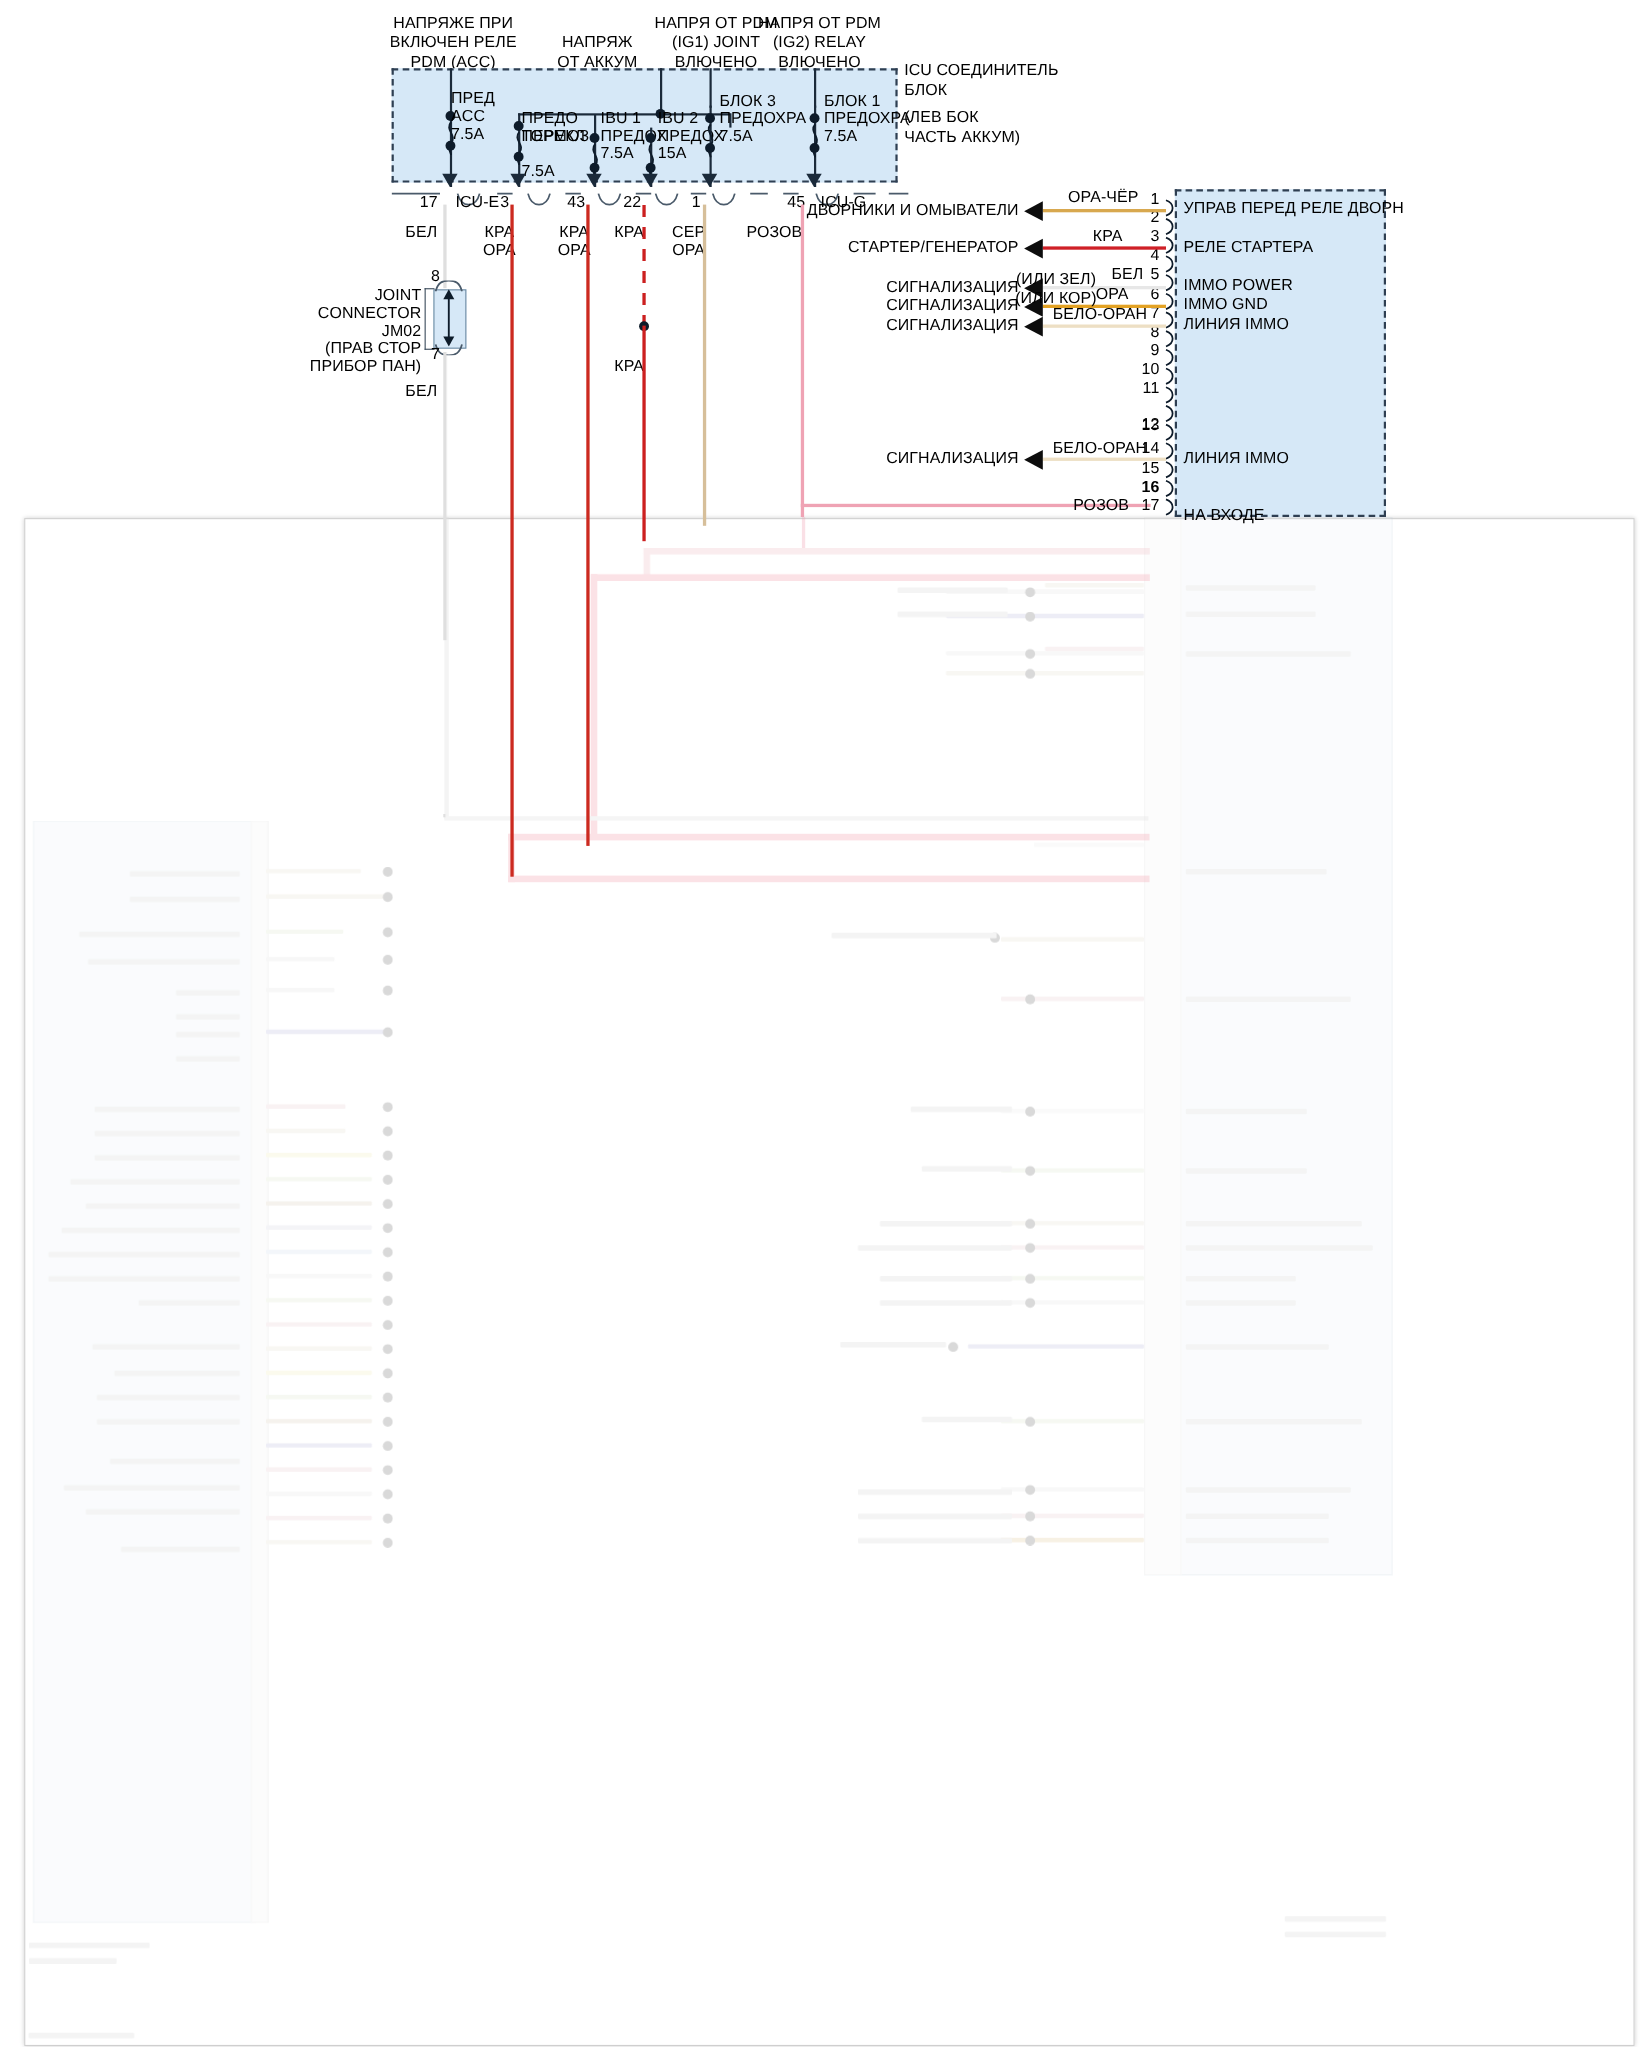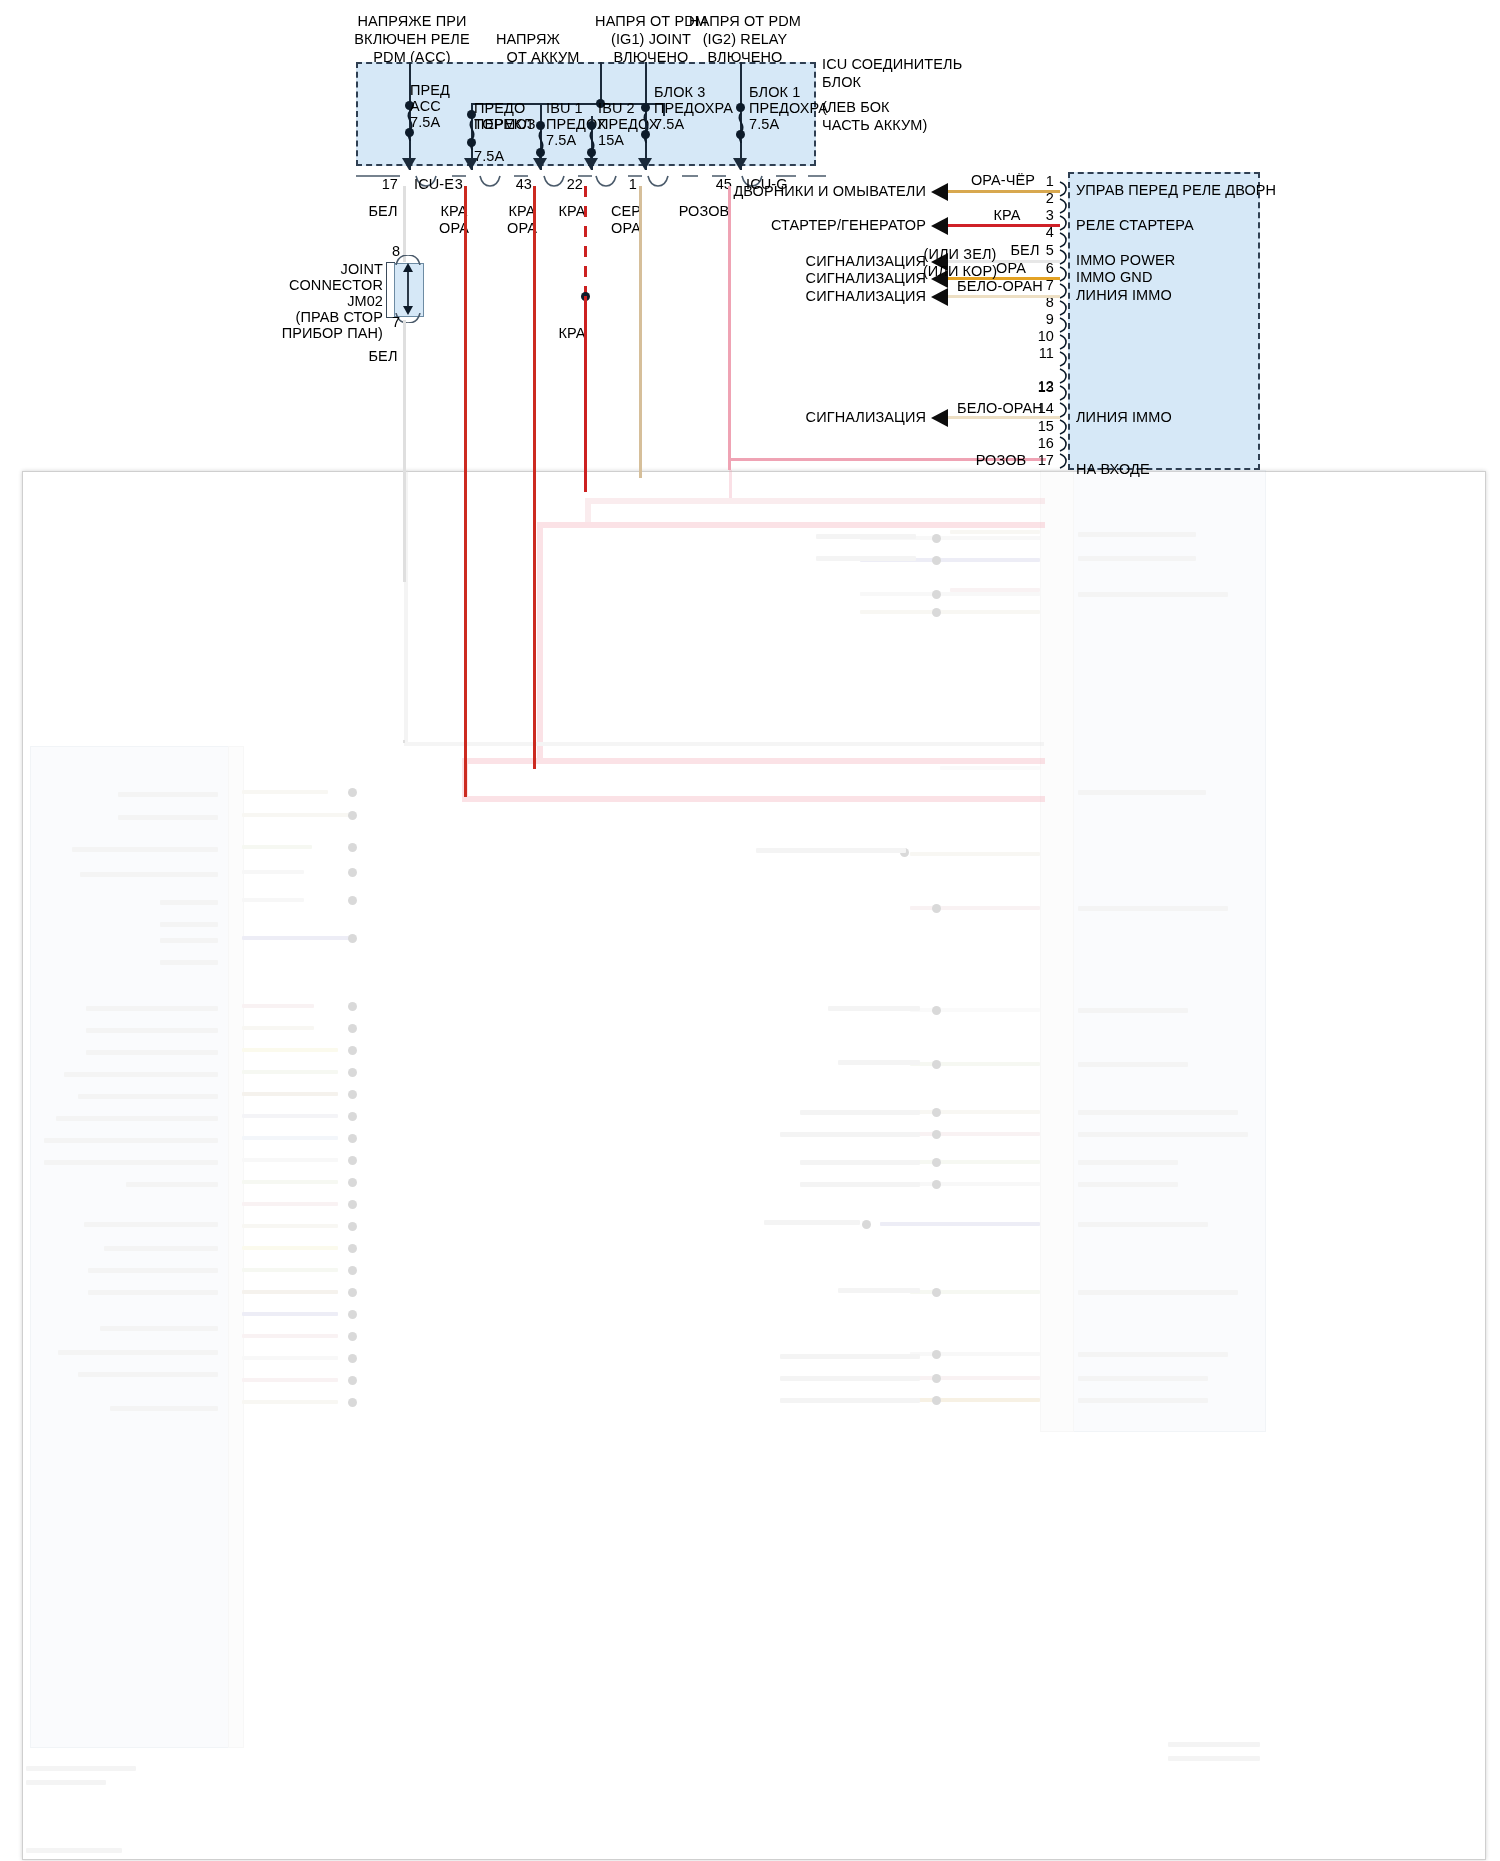--- a/index.html
+++ b/index.html
@@ -244,21 +244,21 @@
       <div class="wire h" style="left:404px;top:272px;width:640px;background:#e2e2e2;height:4px;"></div>
     </div>
   </div>
 
   <div>
     <div class="txt c" style="left:412px;top:13px;">НАПРЯЖЕ ПРИ</div>
     <div class="txt c" style="left:412px;top:31px;">ВКЛЮЧЕН РЕЛЕ</div>
     <div class="txt c" style="left:412px;top:49px;">PDM (ACC)</div>
   </div>
   <div>
-    <div class="txt c" style="left:528px;top:31px;">НАПРЯЖ</div>
+    <div class="txt c" style="left:543px;top:31px;">НАПРЯЖ</div>
     <div class="txt c" style="left:543px;top:49px;">ОТ АККУМ</div>
   </div>
   <div>
     <div class="txt c" style="left:651px;top:13px;">НАПРЯ ОТ PDM</div>
     <div class="txt c" style="left:651px;top:31px;">(IG1) JOINT</div>
     <div class="txt c" style="left:651px;top:49px;">ВЛЮЧЕНО</div>
   </div>
   <div>
     <div class="txt c" style="left:745px;top:13px;">НАПРЯ ОТ PDM</div>
     <div class="txt c" style="left:745px;top:31px;">(IG2) RELAY</div>
@@ -474,21 +474,21 @@
   <div class="txt r" style="left:1054px;top:260px;">6</div>
   <div class="txt r" style="left:1054px;top:277px;">7</div>
   <div class="txt r" style="left:1054px;top:294px;">8</div>
   <div class="txt r" style="left:1054px;top:311px;">9</div>
   <div class="txt r" style="left:1054px;top:328px;">10</div>
   <div class="txt r" style="left:1054px;top:345px;">11</div>
   <div class="txt r" style="left:1054px;top:362px;margin-top:16px;">12</div>
   <div class="txt r" style="left:1054px;top:379px;">13</div>
   <div class="txt r" style="left:1054px;top:400px;">14</div>
   <div class="txt r" style="left:1054px;top:418px;">15</div>
-  <div class="txt r" style="left:1054px;top:435px;">16</div>
+  <div class="txt r" style="left:1054px;top:435px;font-weight:bold;">16</div>
   <div class="txt r" style="left:1054px;top:452px;">17</div>
 
   <div class="txt" style="left:1076px;top:182px;">УПРАВ ПЕРЕД РЕЛЕ ДВОРН</div>
   <div class="txt" style="left:1076px;top:217px;">РЕЛЕ СТАРТЕРА</div>
   <div class="txt" style="left:1076px;top:252px;">IMMO POWER</div>
   <div class="txt" style="left:1076px;top:269px;">IMMO GND</div>
   <div class="txt" style="left:1076px;top:287px;">ЛИНИЯ IMMO</div>
   <div class="txt" style="left:1076px;top:409px;">ЛИНИЯ IMMO</div>
   <div class="txt" style="left:1076px;top:461px;">НА ВХОДЕ</div>
 

